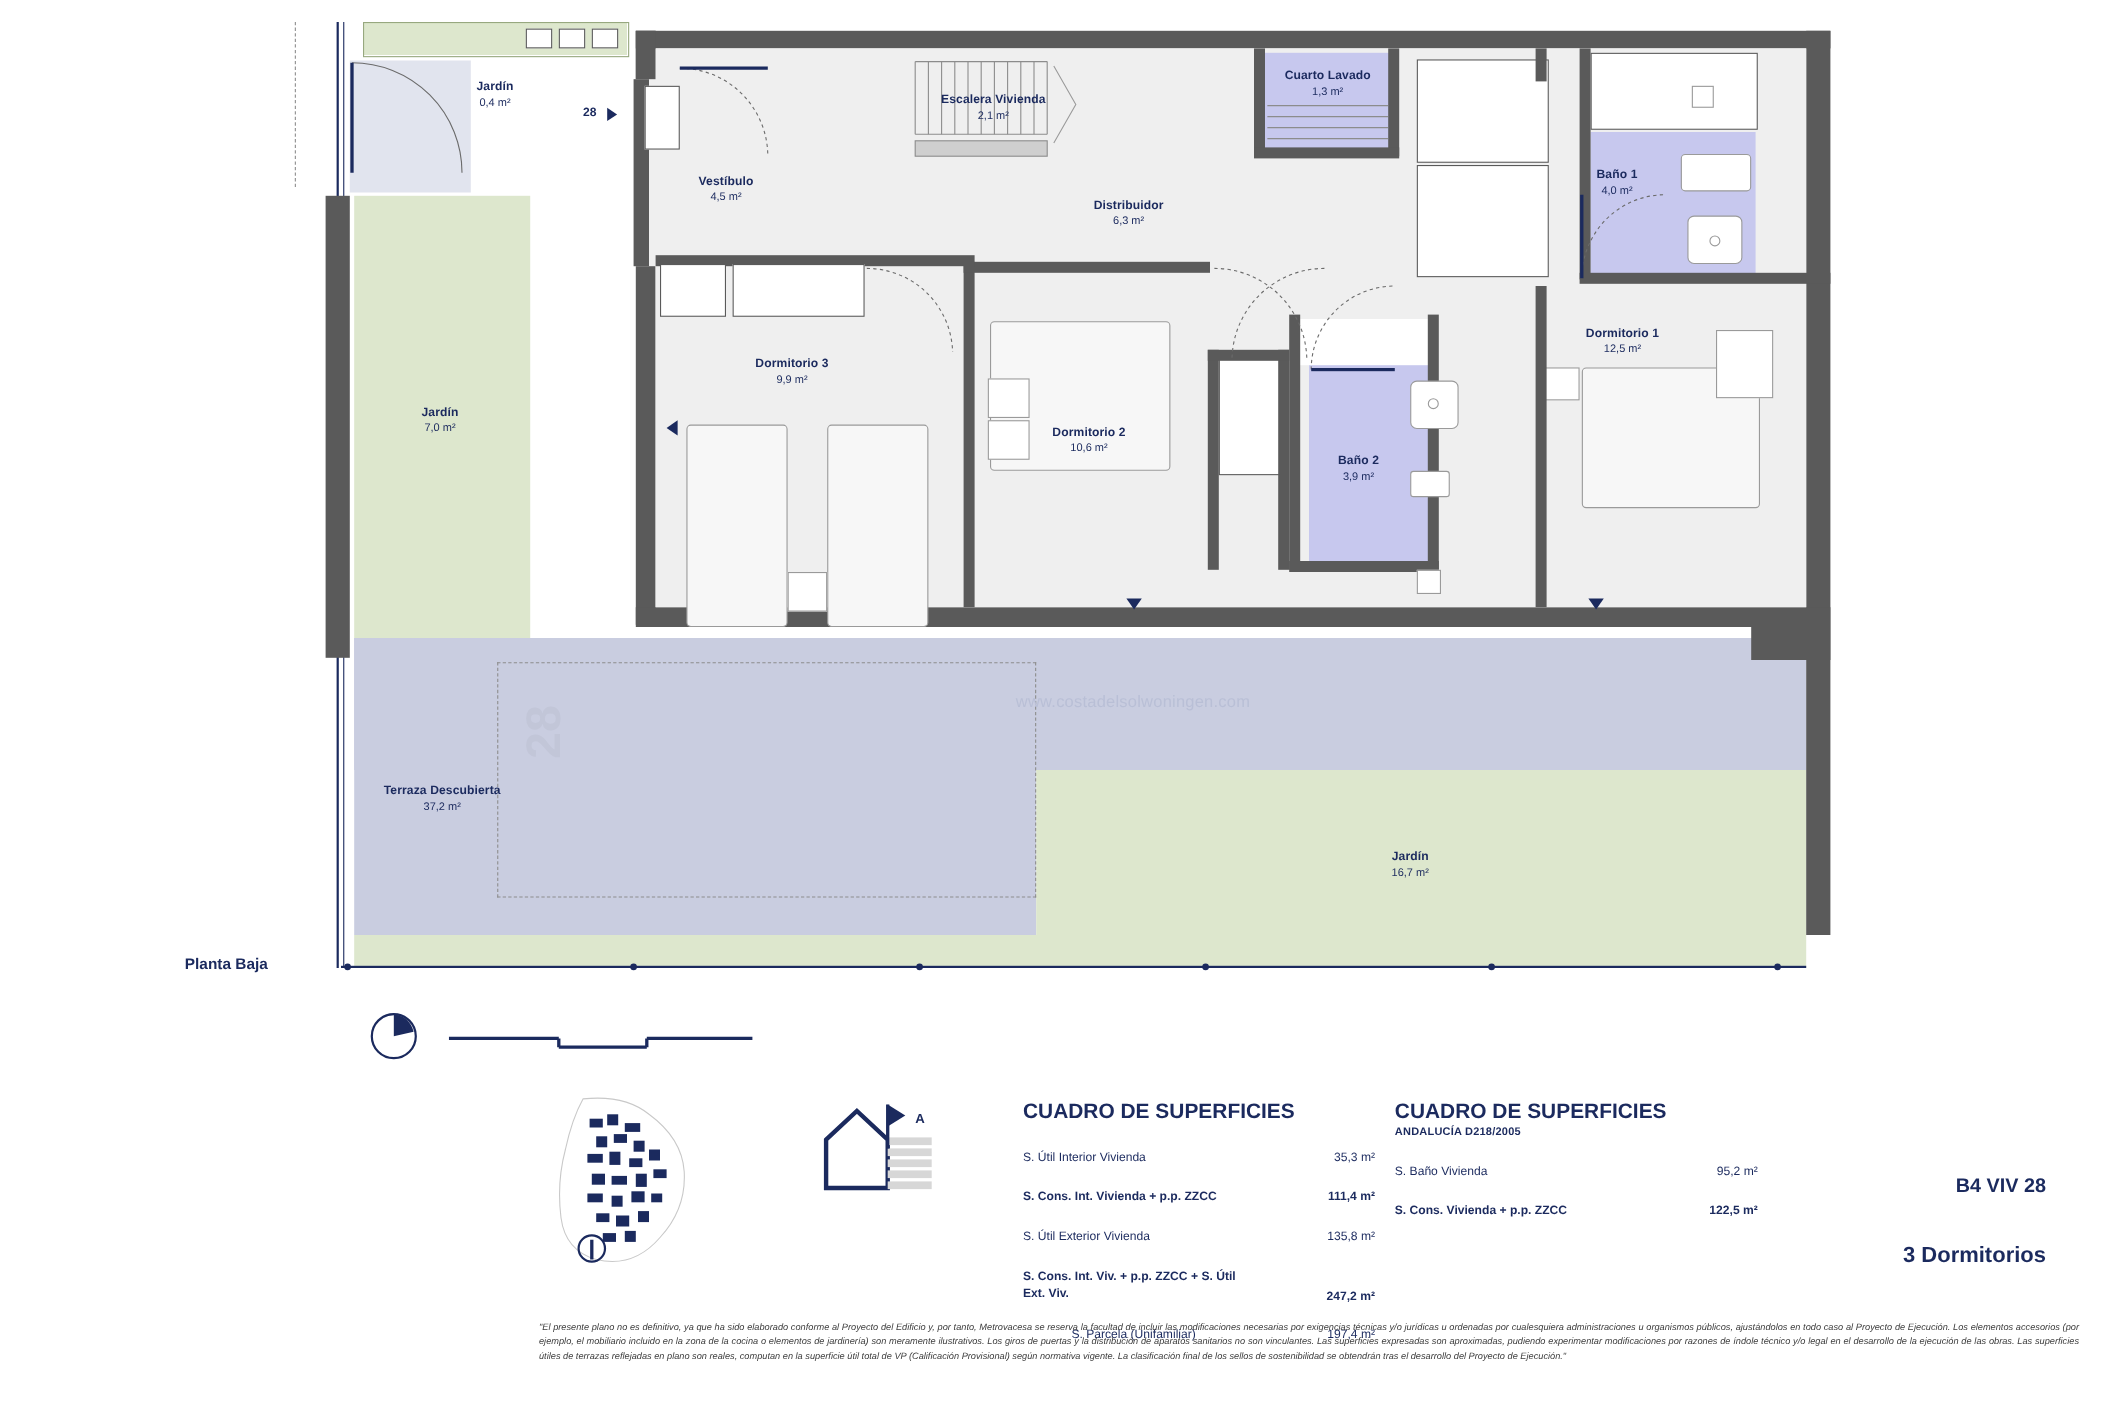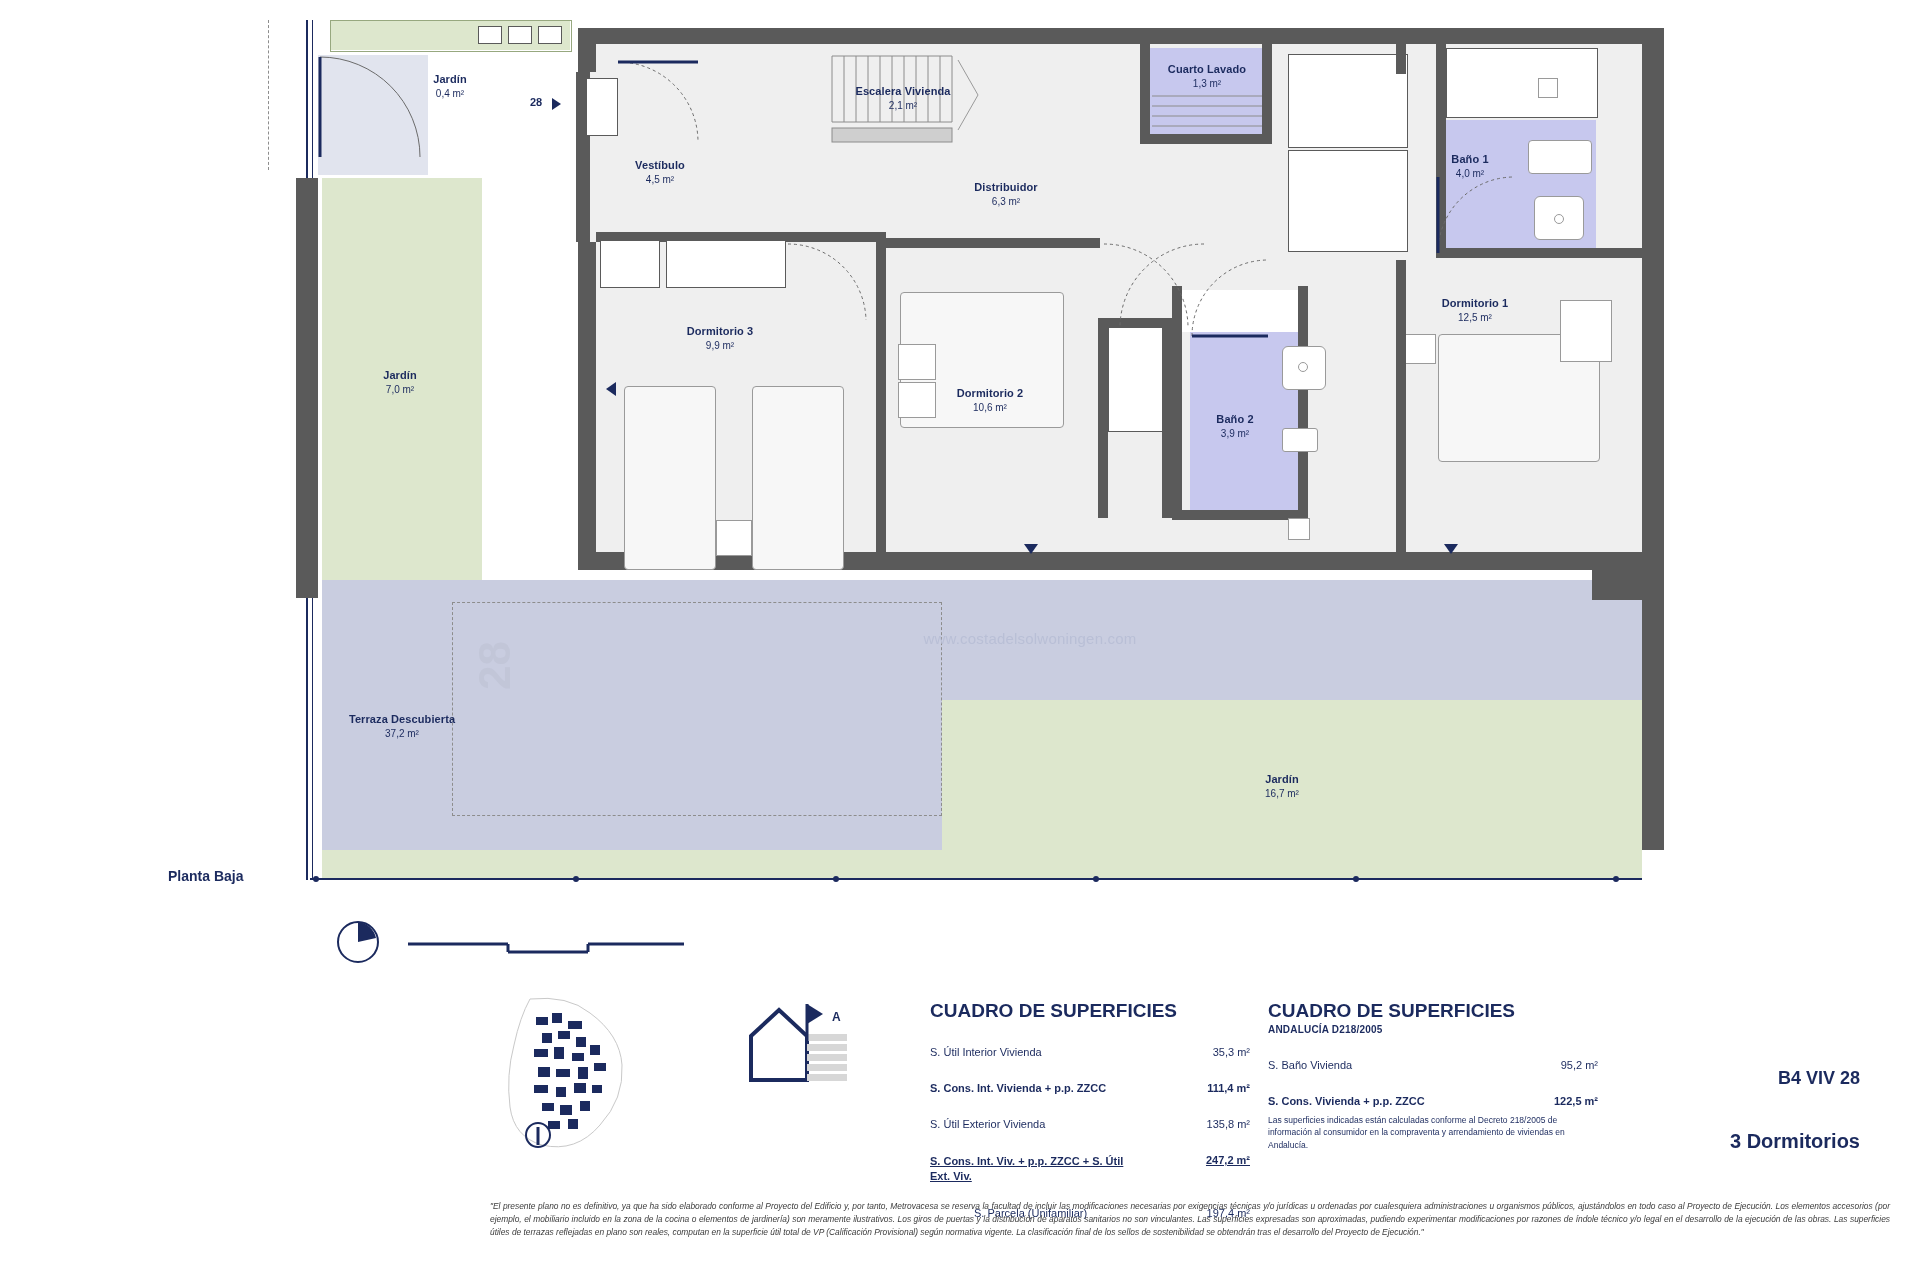--- a/index.html
+++ b/index.html
@@ -229,21 +229,21 @@
     <span class="a">7,0 m²</span>
   </div>
   <div class="lbl" style="left:600px;top:158px;width:120px;">
     <span class="n">Vestíbulo</span>
     <span class="a">4,5 m²</span>
   </div>
   <div class="lbl" style="left:818px;top:84px;width:170px;">
     <span class="n">Escalera Vivienda</span>
     <span class="a">2,1 m²</span>
   </div>
-  <div class="lbl" style="left:926px;top:180px;width:160px;">
+  <div class="lbl" style="left:946px;top:180px;width:160px;">
     <span class="n">Distribuidor</span>
     <span class="a">6,3 m²</span>
   </div>
   <div class="lbl" style="left:1142px;top:62px;width:130px;text-align:center;">
     <span class="n">Cuarto Lavado</span>
     <span class="a">1,3 m²</span>
   </div>
   <div class="lbl" style="left:1410px;top:152px;width:120px;">
     <span class="n">Baño 1</span>
     <span class="a">4,0 m²</span>
@@ -355,42 +355,41 @@
       <span class="v">35,3 m²</span>
     </div>
     <div class="row b">
       <span class="k">S. Cons. Int. Vivienda + p.p. ZZCC</span>
       <span class="v">111,4 m²</span>
     </div>
     <div class="row">
       <span class="k">S. Útil Exterior Vivienda</span>
       <span class="v">135,8 m²</span>
     </div>
-    <div class="row b" style="align-items:flex-start;text-decoration:underline;">
+    <div class="row b" style="align-items:flex-end;">
       <span class="k" style="max-width:210px;display:inline-block;line-height:1.4;">S. Cons. Int. Viv. + p.p. ZZCC + S. Útil Ext. Viv.</span>
       <span class="v">247,2 m²</span>
     </div>
     <div class="row" style="margin-top:22px;margin-left:44px;">
       <span class="k">S. Parcela (Unifamiliar)</span>
       <span class="v">197,4 m²</span>
     </div>
   </div>
 
   <div class="abs" style="left:1268px;top:1000px;width:330px;">
     <div class="tbl-title">CUADRO DE SUPERFICIES</div>
     <div class="tbl-sub" style="margin-top:2px;margin-bottom:16px;">ANDALUCÍA D218/2005</div>
     <div class="row">
       <span class="k">S. Baño Vivienda</span>
       <span class="v">95,2 m²</span>
     </div>
     <div class="row b">
       <span class="k">S. Cons. Vivienda + p.p. ZZCC</span>
       <span class="v">122,5 m²</span>
     </div>
-    <div class="note" style="margin-top:4px;">Las superficies indicadas están calculadas conforme al Decreto 218/2005 de información al consumidor en la compraventa y arrendamiento de viviendas en Andalucía.</div>
   </div>
 
   <div class="bigid">B4 VIV 28</div>
   <div class="bigrooms">3 Dormitorios</div>
 
   <div class="legal">"El presente plano no es definitivo, ya que ha sido elaborado conforme al Proyecto del Edificio y, por tanto, Metrovacesa se reserva la facultad de incluir las modificaciones necesarias por exigencias técnicas y/o jurídicas u ordenadas por cualesquiera administraciones u organismos públicos, ajustándolos en todo caso al Proyecto de Ejecución. Los elementos accesorios (por ejemplo, el mobiliario incluido en la zona de la cocina o elementos de jardinería) son meramente ilustrativos. Los giros de puertas y la distribución de aparatos sanitarios no son vinculantes. Las superficies expresadas son aproximadas, pudiendo experimentar modificaciones por razones de índole técnico y/o legal en el desarrollo de la ejecución de las obras. Las superficies útiles de terrazas reflejadas en plano son reales, computan en la superficie útil total de VP (Calificación Provisional) según normativa vigente. La clasificación final de los sellos de sostenibilidad se obtendrán tras el desarrollo del Proyecto de Ejecución."</div>
 
 </div>
 
 </body></html>

